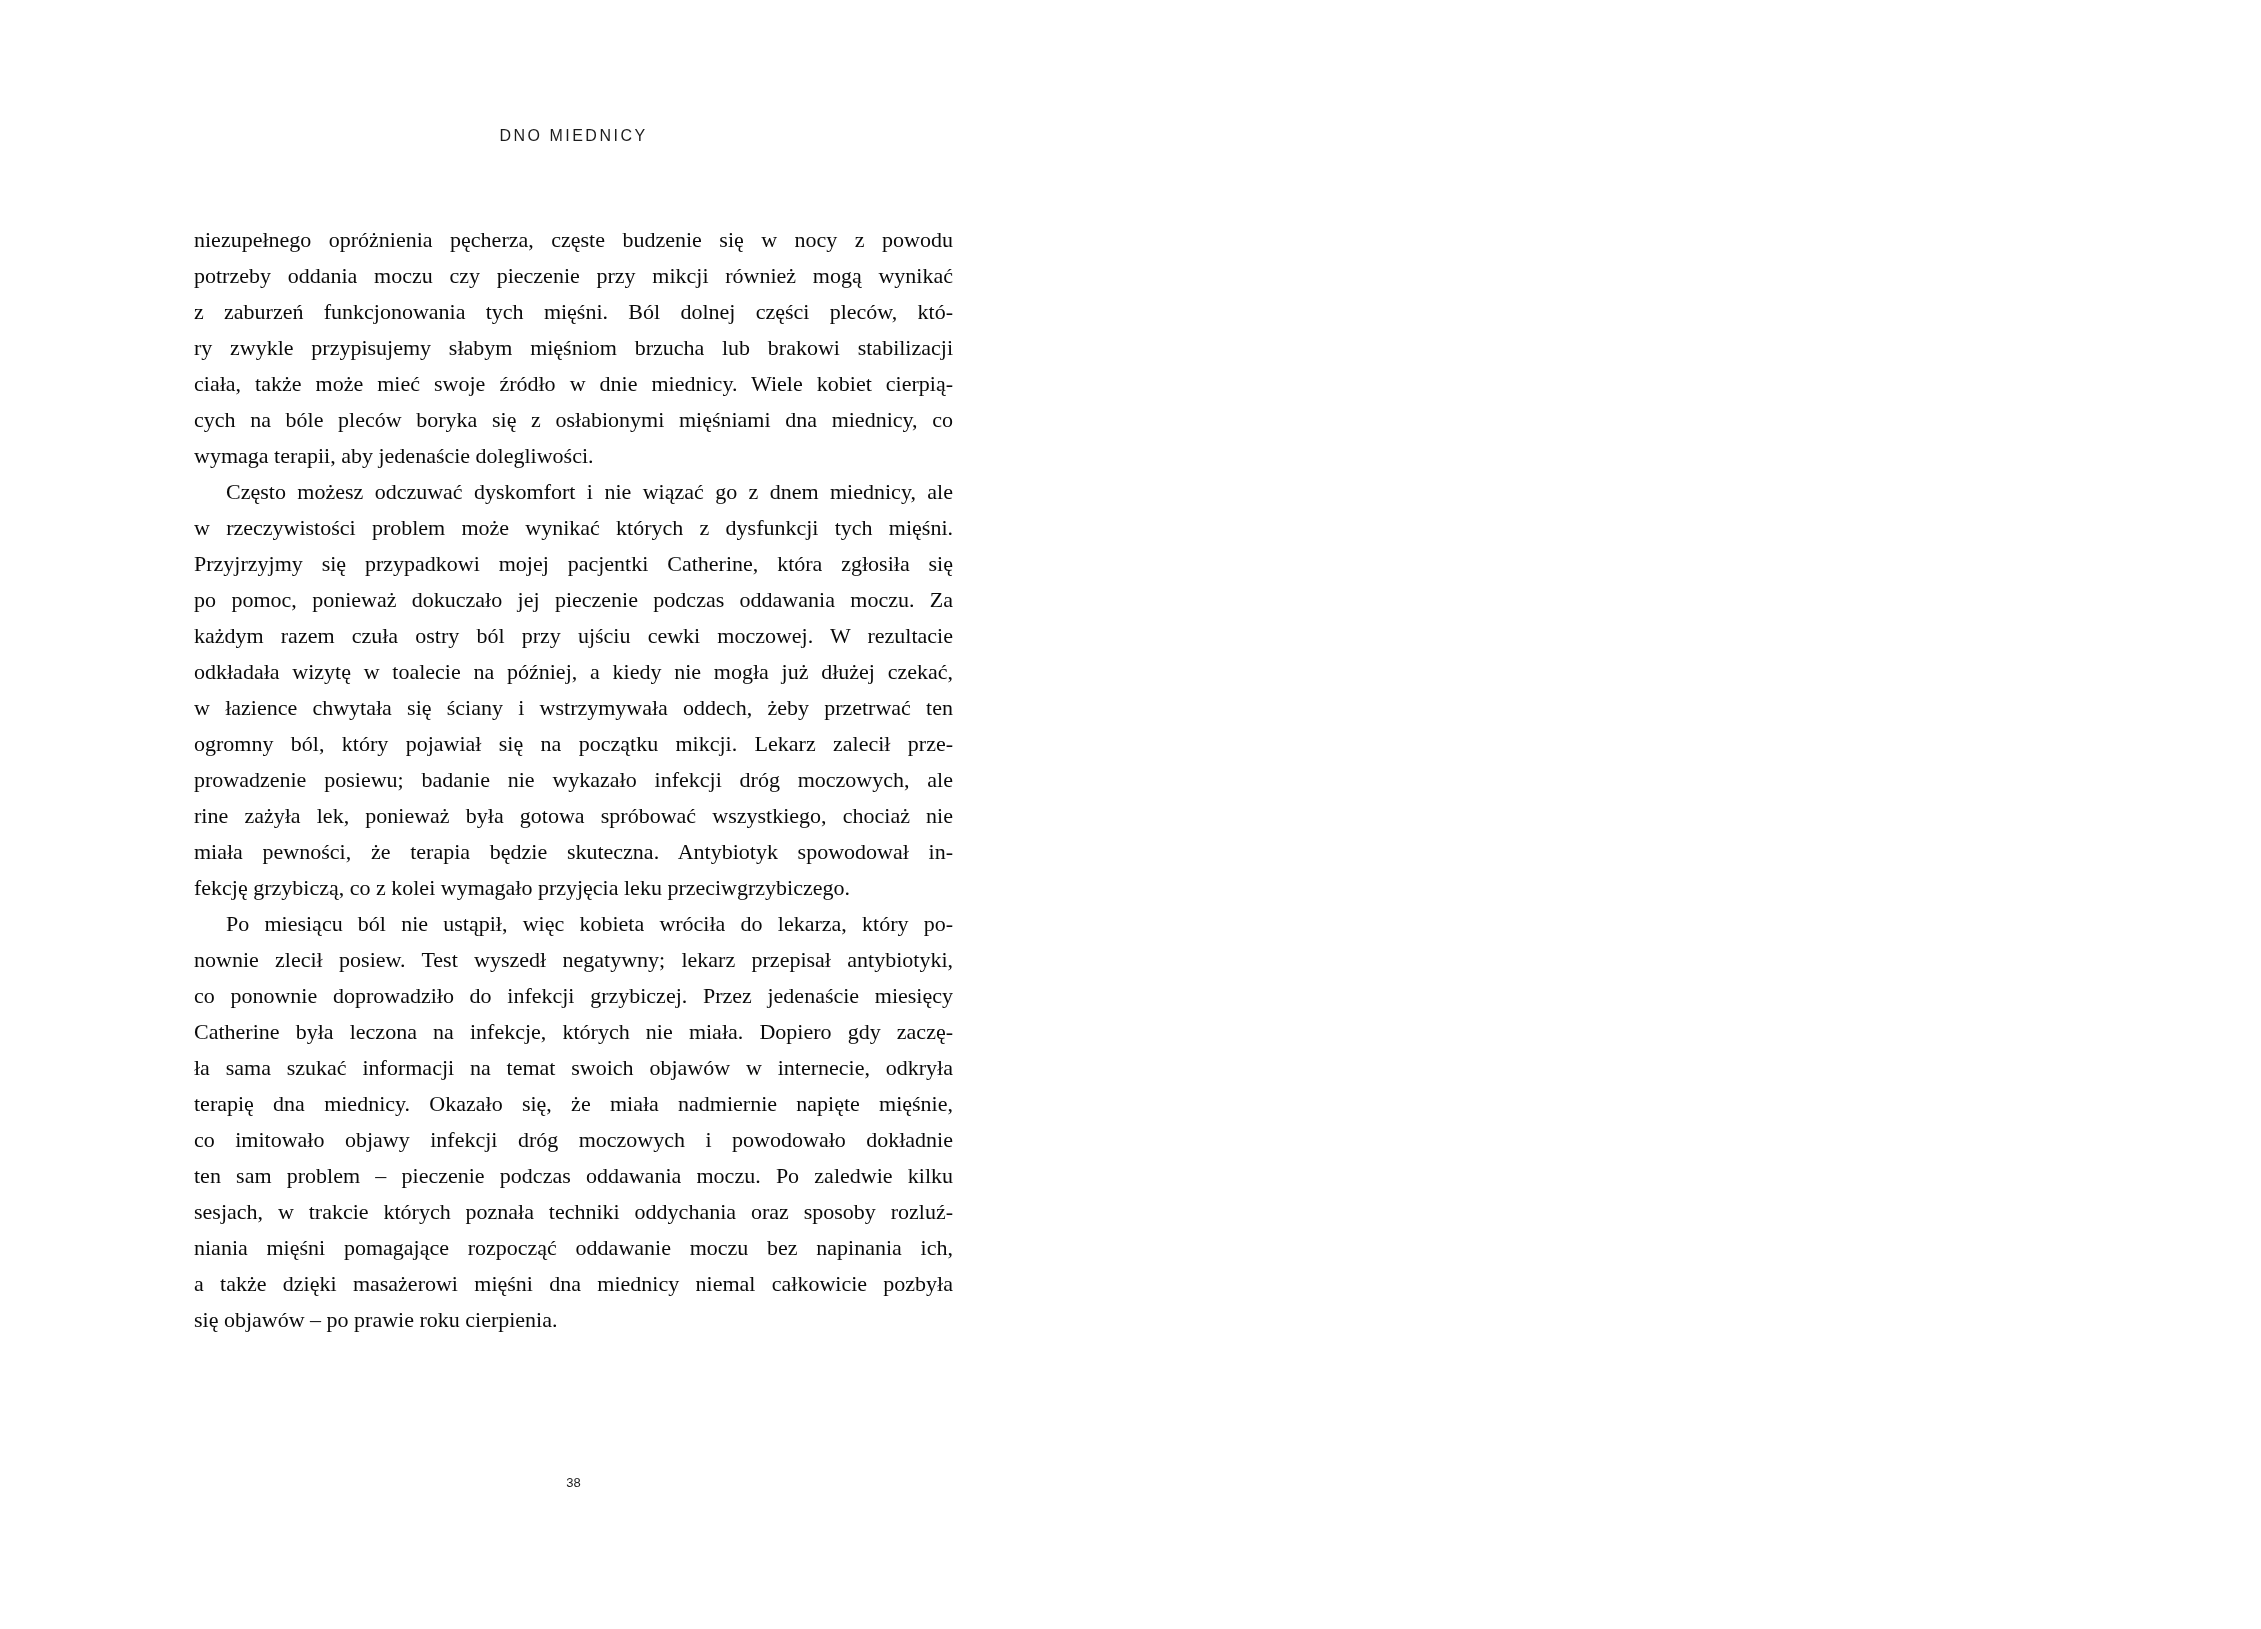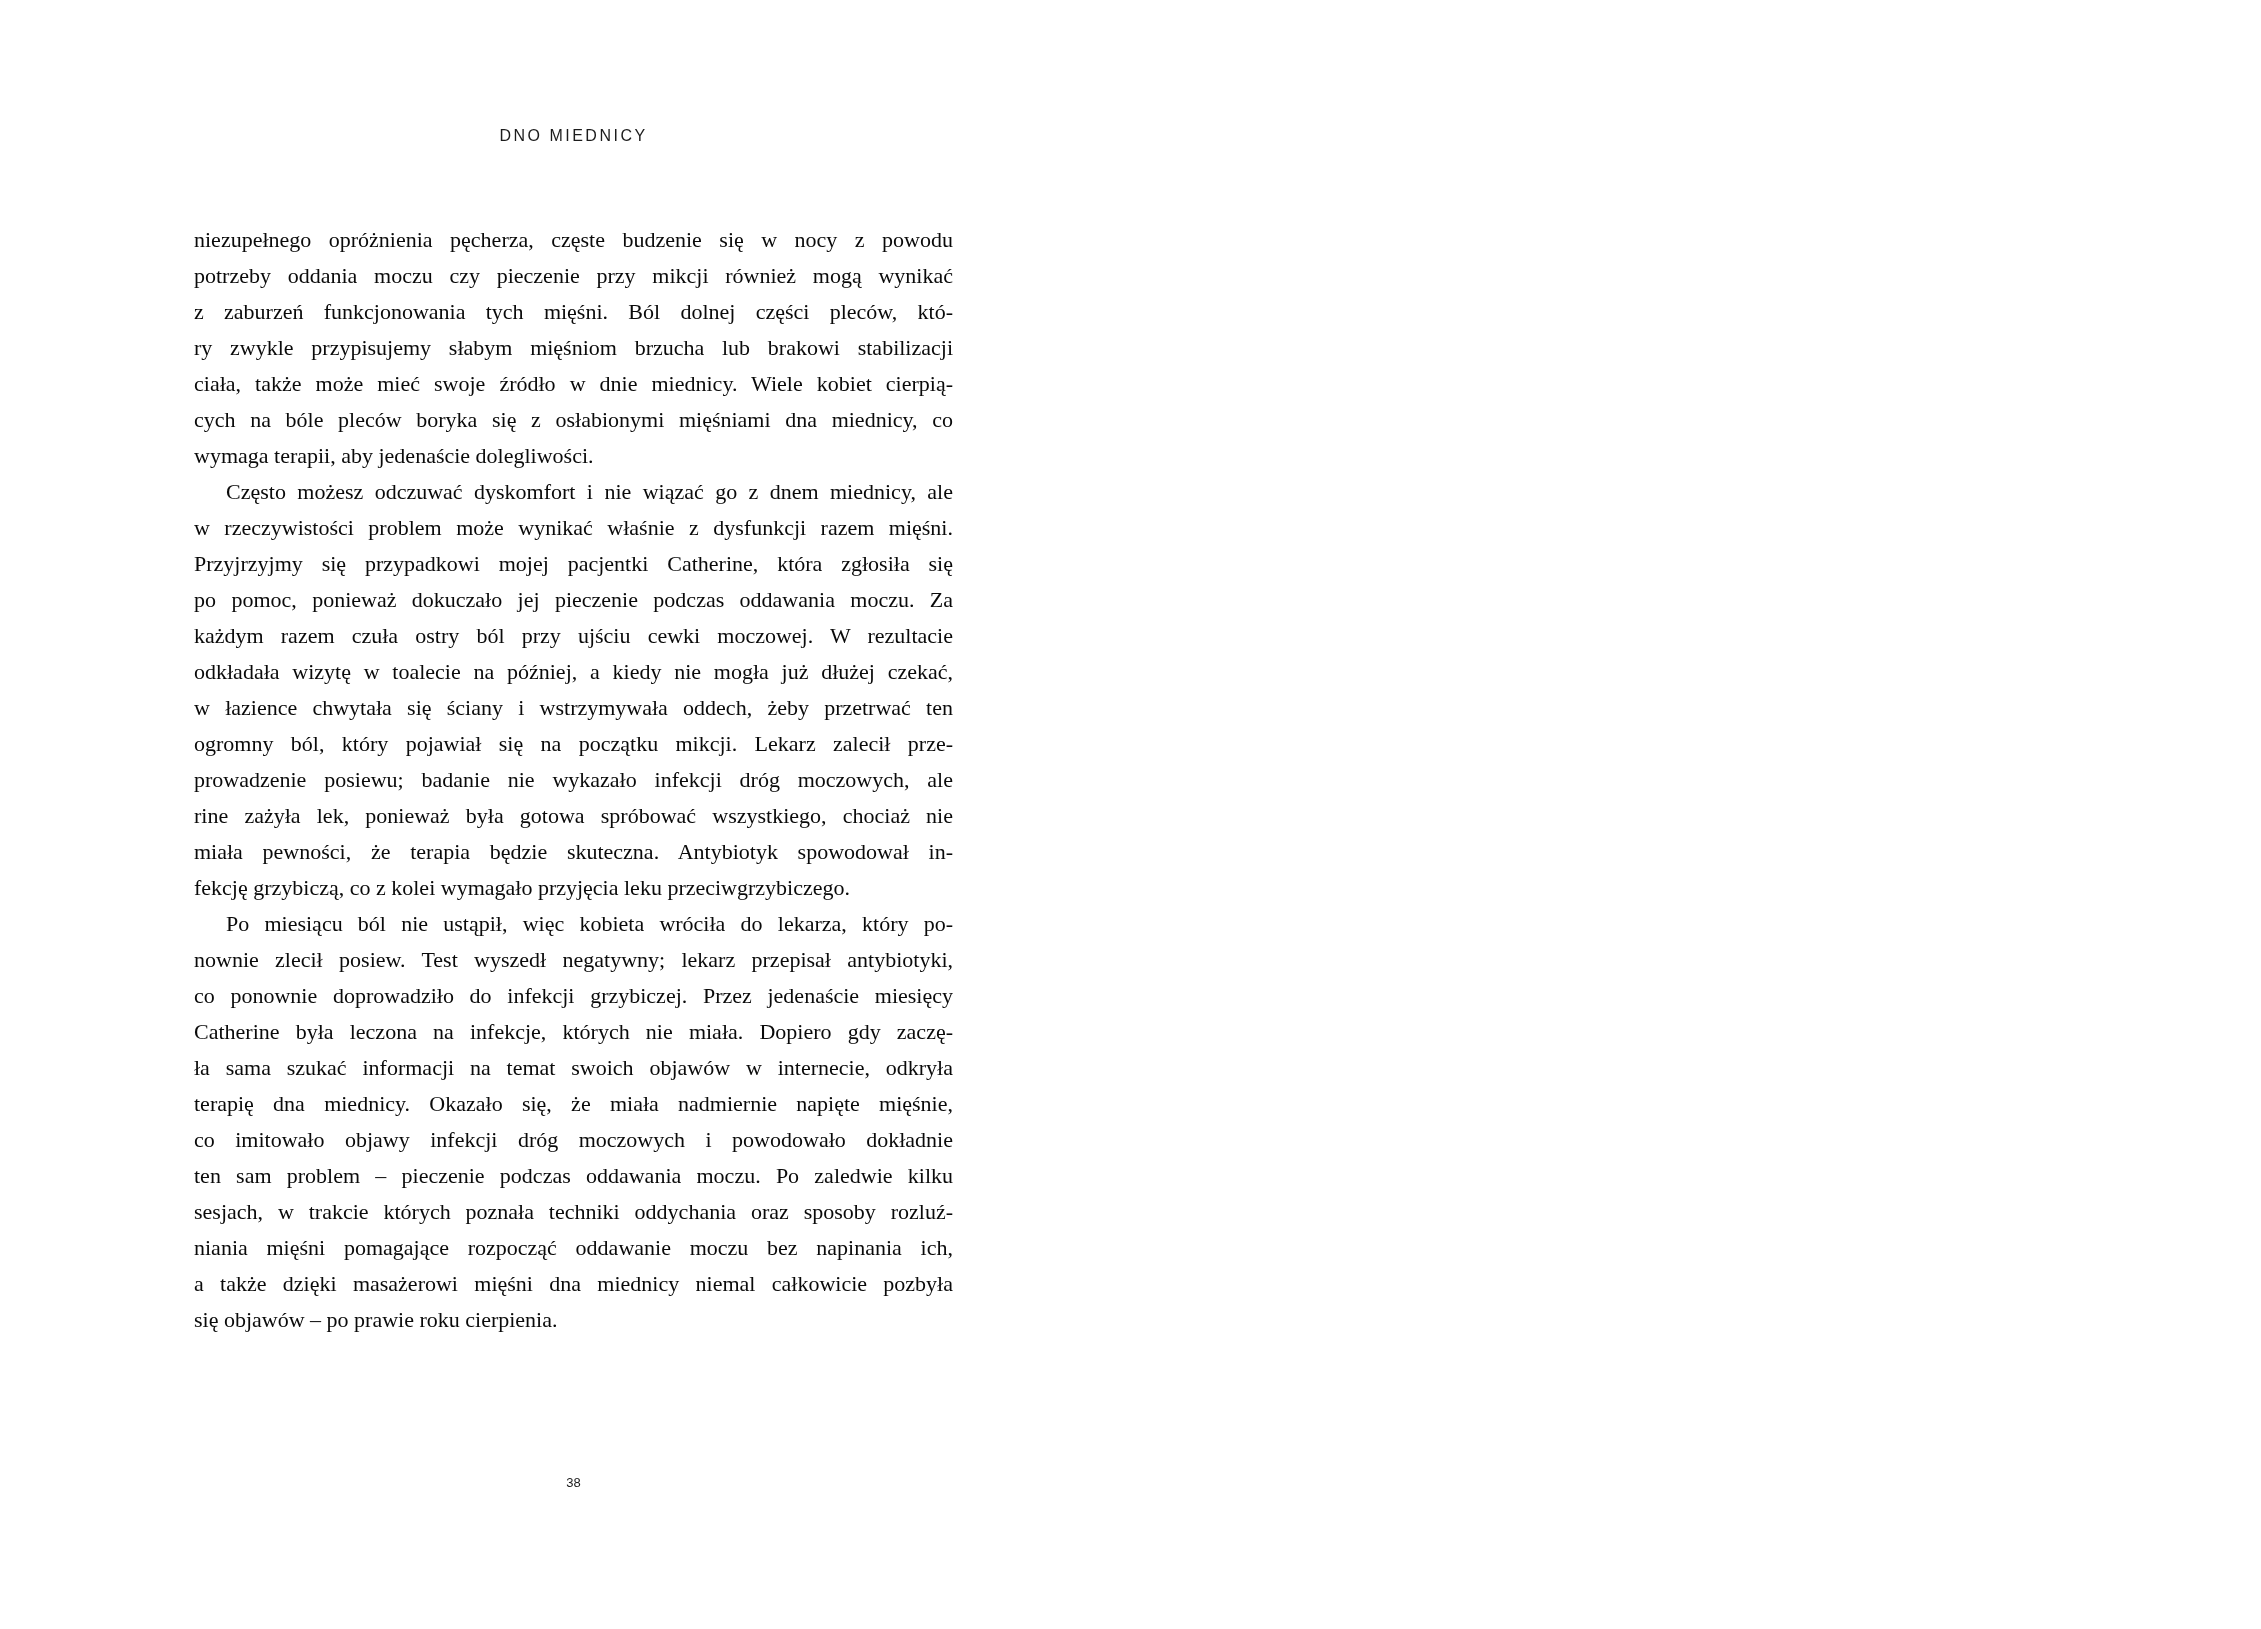--- a/index.html
+++ b/index.html
@@ -74,21 +74,21 @@
 
   <div class="body-text" id="body-text">
       <div class="line j">niezupełnego opróżnienia pęcherza, częste budzenie się w nocy z powodu</div>
       <div class="line j">potrzeby oddania moczu czy pieczenie przy mikcji również mogą wynikać</div>
       <div class="line j">z zaburzeń funkcjonowania tych mięśni. Ból dolnej części pleców, któ-</div>
       <div class="line j">ry zwykle przypisujemy słabym mięśniom brzucha lub brakowi stabilizacji</div>
       <div class="line j">ciała, także może mieć swoje źródło w dnie miednicy. Wiele kobiet cierpią-</div>
       <div class="line j">cych na bóle pleców boryka się z osłabionymi mięśniami dna miednicy, co</div>
       <div class="line l">wymaga terapii, aby jedenaście dolegliwości.</div>
       <div class="line j indent">Często możesz odczuwać dyskomfort i nie wiązać go z dnem miednicy, ale</div>
-      <div class="line j">w rzeczywistości problem może wynikać właśnie z dysfunkcji razem mięśni.</div>
+      <div class="line j">w rzeczywistości problem może wynikać których z dysfunkcji tych mięśni.</div>
       <div class="line j">Przyjrzyjmy się przypadkowi mojej pacjentki Catherine, która zgłosiła się</div>
       <div class="line j">po pomoc, ponieważ dokuczało jej pieczenie podczas oddawania moczu. Za</div>
       <div class="line j">każdym razem czuła ostry ból przy ujściu cewki moczowej. W rezultacie</div>
       <div class="line j">odkładała wizytę w toalecie na później, a kiedy nie mogła już dłużej czekać,</div>
       <div class="line j">w łazience chwytała się ściany i wstrzymywała oddech, żeby przetrwać ten</div>
       <div class="line j">ogromny ból, który pojawiał się na początku mikcji. Lekarz zalecił prze-</div>
       <div class="line j">prowadzenie posiewu; badanie nie wykazało infekcji dróg moczowych, ale</div>
       <div class="line j">rine zażyła lek, ponieważ była gotowa spróbować wszystkiego, chociaż nie</div>
       <div class="line j">miała pewności, że terapia będzie skuteczna. Antybiotyk spowodował in-</div>
       <div class="line l">fekcję grzybiczą, co z kolei wymagało przyjęcia leku przeciwgrzybiczego.</div>

